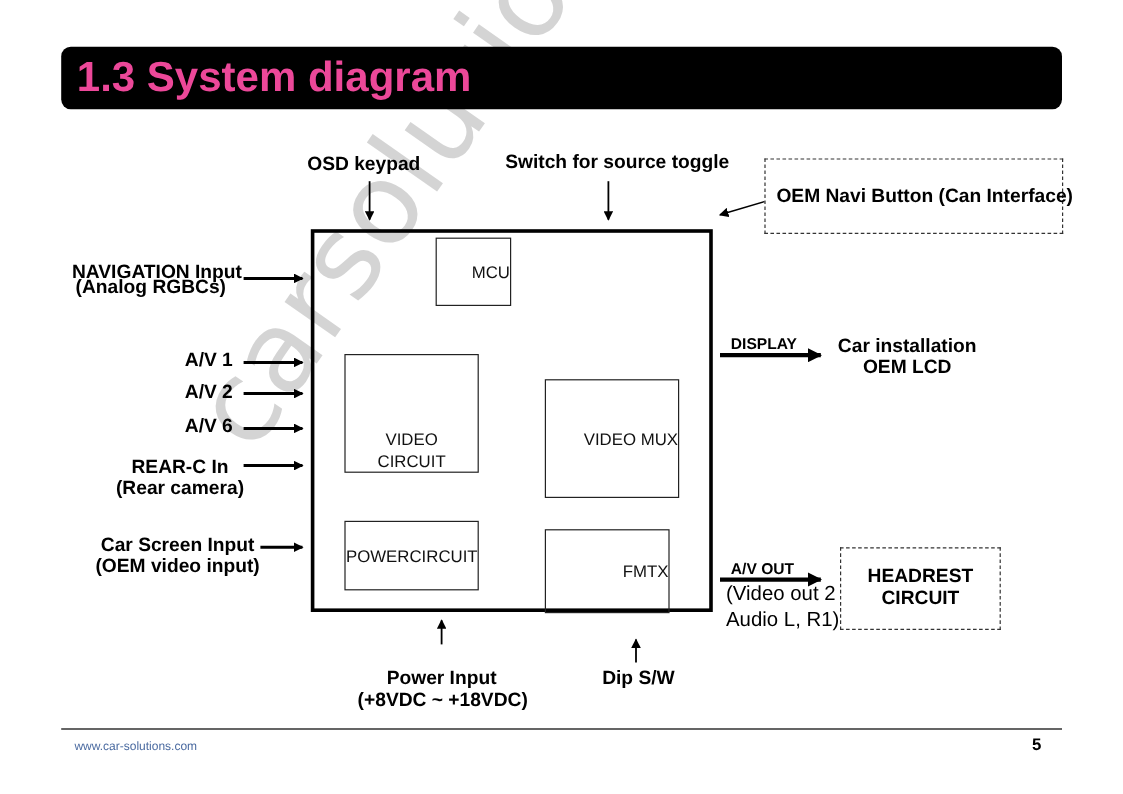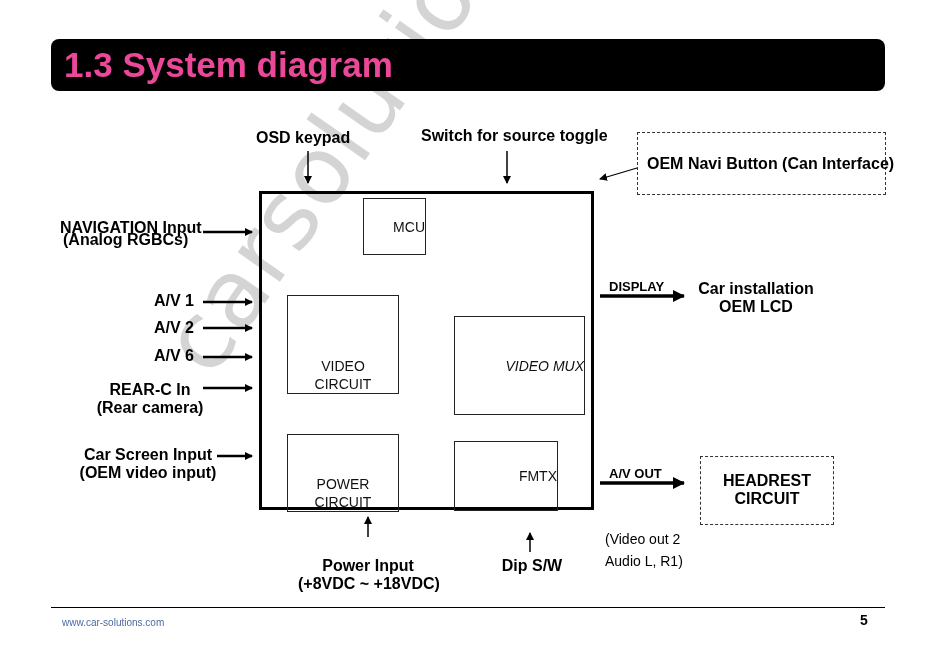--- a/index.html
+++ b/index.html
@@ -5,21 +5,21 @@
     html, body { margin:0; padding:0; background:#ffffff; }
     body { width:936px; height:662px; position:relative; overflow:hidden;
            font-family:"Liberation Sans", sans-serif; color:#000; }
     .title-bar { position:absolute; left:51px; top:39px; width:834px; height:52px;
                  background:#000; border-radius:8px; }
     .title-text { position:absolute; left:13px; top:5px; color:#ec4899; font-weight:bold;
                   font-size:35px; line-height:42px; white-space:nowrap; }
     .lbl { position:absolute; font-weight:bold; font-size:16px; line-height:18px;
            text-align:center; white-space:nowrap; }
     .lbl-r { text-align:right; }
-    .small { position:absolute; font-size:14px; line-height:14px; white-space:nowrap;margin-top:44px; }
+    .small { position:absolute; font-size:17px; line-height:14px; white-space:nowrap; }
     .smallb { position:absolute; font-size:13px; font-weight:bold; line-height:14px; white-space:nowrap; }
     .box { position:absolute; border:1.5px solid #222; box-sizing:border-box;
            display:flex; align-items:center; justify-content:flex-end; text-align:center;
            font-size:14px; line-height:18px; color:#111; }
     .main-box { position:absolute; left:259px; top:191px; width:335px; height:319px;
                 border:3px solid #000; box-sizing:border-box; }
     .dash { position:absolute; border:1.5px dashed #333; box-sizing:border-box; }
     .footer-line { position:absolute; left:51px; top:607px; width:834px; height:1px; background:#000; }
     .footer-url { position:absolute; left:62px; top:617px; color:#4a6aa0; font-weight:normal; font-size:10px; }
     .page-num { position:absolute; left:860px; top:612px; font-weight:bold; font-size:14px; }
@@ -53,24 +53,24 @@
 <div class="lbl" style="left:78px; top:464px; width:140px;">(OEM video input)</div>
 
 <div class="main-box"></div>
 <div class="box" style="left:363px; top:198px; width:63px; height:57px;">
   <span>MCU</span>
 </div>
 <div class="box" style="left:287px; top:295px; width:112px; height:99px; flex-direction:column;">
   <span>VIDEO</span>
   <span>CIRCUIT</span>
 </div>
-<div class="box" style="left:454px; top:316px; width:131px; height:99px;font-style:italic;">
+<div class="box" style="left:454px; top:316px; width:112px; height:99px;">
   <span>VIDEO MUX</span>
 </div>
-<div class="box" style="left:287px; top:434px; width:112px; height:78px; flex-direction:column;">
+<div class="box" style="left:287px; top:434px; width:112px; height:58px; flex-direction:row;">
   <span>POWER</span>
   <span>CIRCUIT</span>
 </div>
 <div class="box" style="left:454px; top:441px; width:104px; height:70px;">
   <span>FMTX</span>
 </div>
 
 <div class="smallb" style="left:609px; top:280px;">DISPLAY</div>
 <div class="lbl" style="left:694px; top:280px; width:124px;">Car installation</div>
 <div class="lbl" style="left:694px; top:298px; width:124px;">OEM LCD</div>

